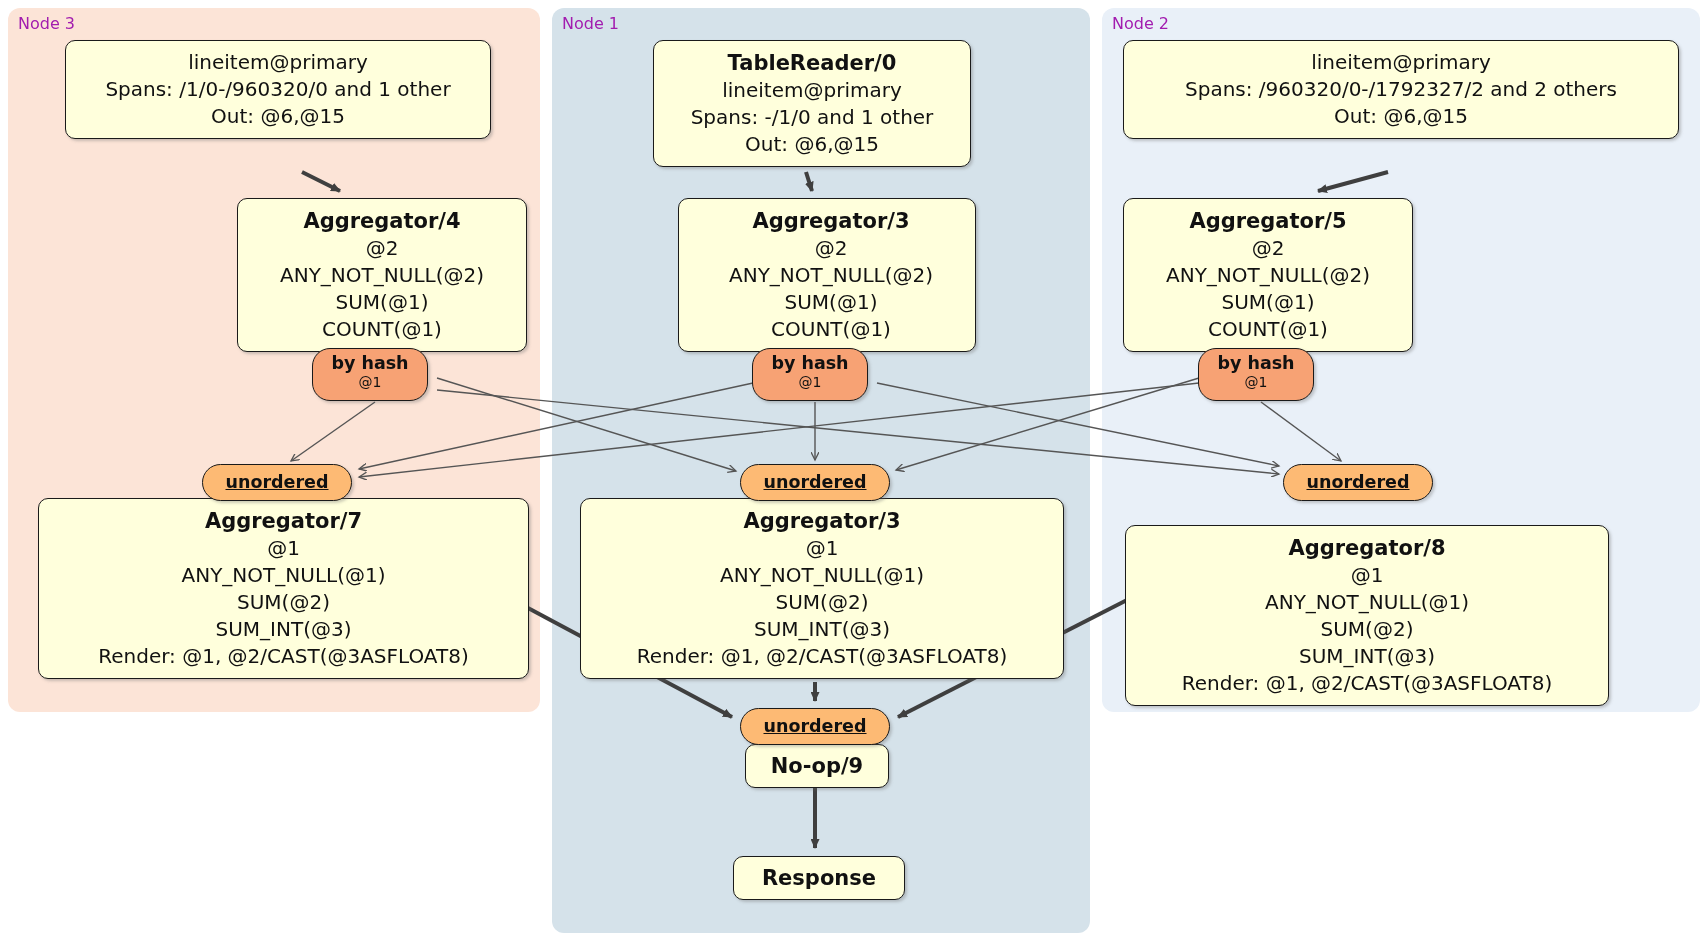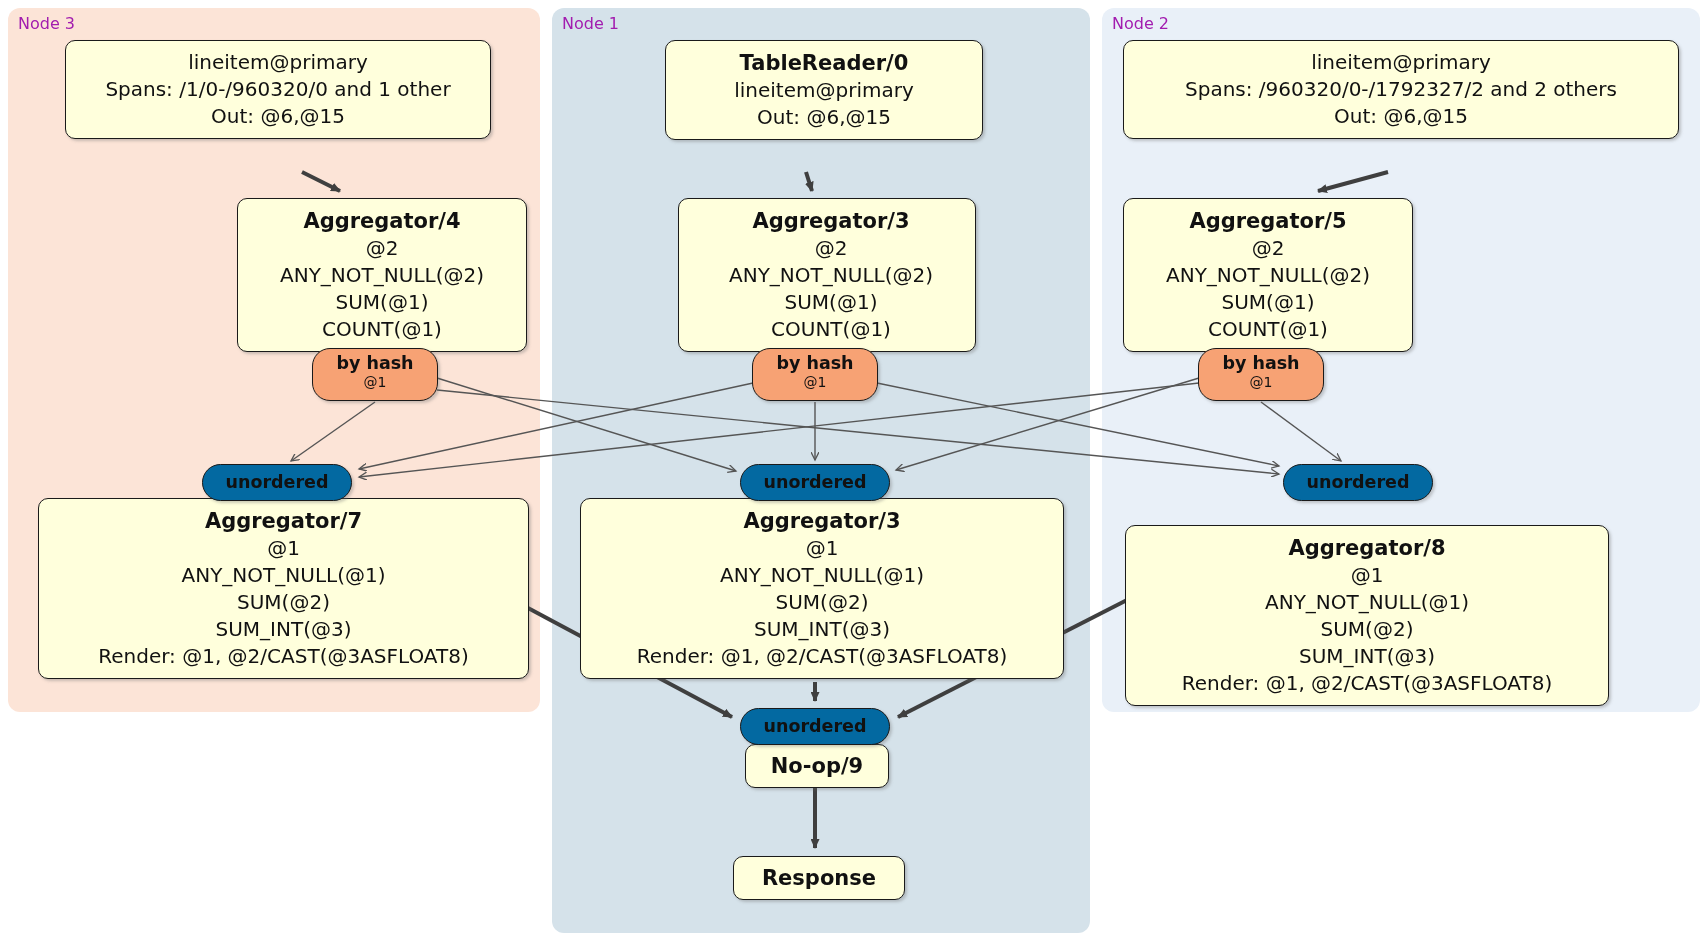--- a/index.html
+++ b/index.html
@@ -18,26 +18,26 @@
     position:absolute;z-index:3;background:#ffffdc;border:1.6px solid #1a1a1a;
     border-radius:10px;text-align:center;padding:8px 6px;
     box-shadow:2px 2px 3px rgba(110,110,110,0.35);
   }
   .ptitle{font-weight:bold;font-size:21px;line-height:28px;}
   .pline{font-size:20px;line-height:27px;white-space:nowrap;text-align:center;}
   .badge{
     position:absolute;z-index:4;border:1.6px solid #1a1a1a;text-align:center;
     box-shadow:2px 2px 3px rgba(110,110,110,0.35);
   }
-  .byhash{width:126px;height:53px;border-radius:18px;background:#f7a274;padding-top:3px;box-sizing:border-box;}
+  .byhash{width:116px;height:53px;border-radius:18px;background:#f7a274;padding-top:3px;box-sizing:border-box;}
   .bh-label{font-weight:bold;font-size:17.5px;line-height:22px;}
   .bh-detail{font-size:14px;line-height:16px;}
   .unordered{
-    width:150px;height:37px;border-radius:19px;background:#0369a1;
-    font-weight:bold;font-size:17.5px;line-height:35px;box-sizing:border-box;
+    width:150px;height:37px;border-radius:19px;background:#fdba74;
+    font-weight:bold;font-size:17.5px;line-height:35px;box-sizing:border-box;text-decoration:underline;
   }
   .single .ptitle{line-height:26px;}
 </style>
 </head>
 <body>
 
 <div id="stage">
 
   <div class="group" id="group-node3">
     <span class="group-label">Node 3</span>
@@ -103,23 +103,24 @@
   </div>
   <div class="pbox" style="left:38px;top:498px;width:477px;">
     <div class="ptitle">Aggregator/7</div>
     <div class="pline">@1</div>
     <div class="pline">ANY_NOT_NULL(@1)</div>
     <div class="pline">SUM(@2)</div>
     <div class="pline">SUM_INT(@3)</div>
     <div class="pline">Render: @1, @2/CAST(@3ASFLOAT8)</div>
   </div>
 
-  <div class="pbox" style="left:653px;top:40px;width:304px;margin-left:12px;">
+  <div class="pbox" style="left:653px;top:40px;width:304px;">
     <div class="ptitle">TableReader/0</div>
     <div class="pline">lineitem@primary</div>
+    <div class="pline">Spans: -/1/0 and 1 other</div>
     <div class="pline">Out: @6,@15</div>
   </div>
   <div class="pbox" style="left:678px;top:198px;width:276px;padding-left:14px;">
     <div class="ptitle">Aggregator/3</div>
     <div class="pline">@2</div>
     <div class="pline">ANY_NOT_NULL(@2)</div>
     <div class="pline">SUM(@1)</div>
     <div class="pline">COUNT(@1)</div>
   </div>
   <div class="badge byhash" style="left:752px;top:348px;">

